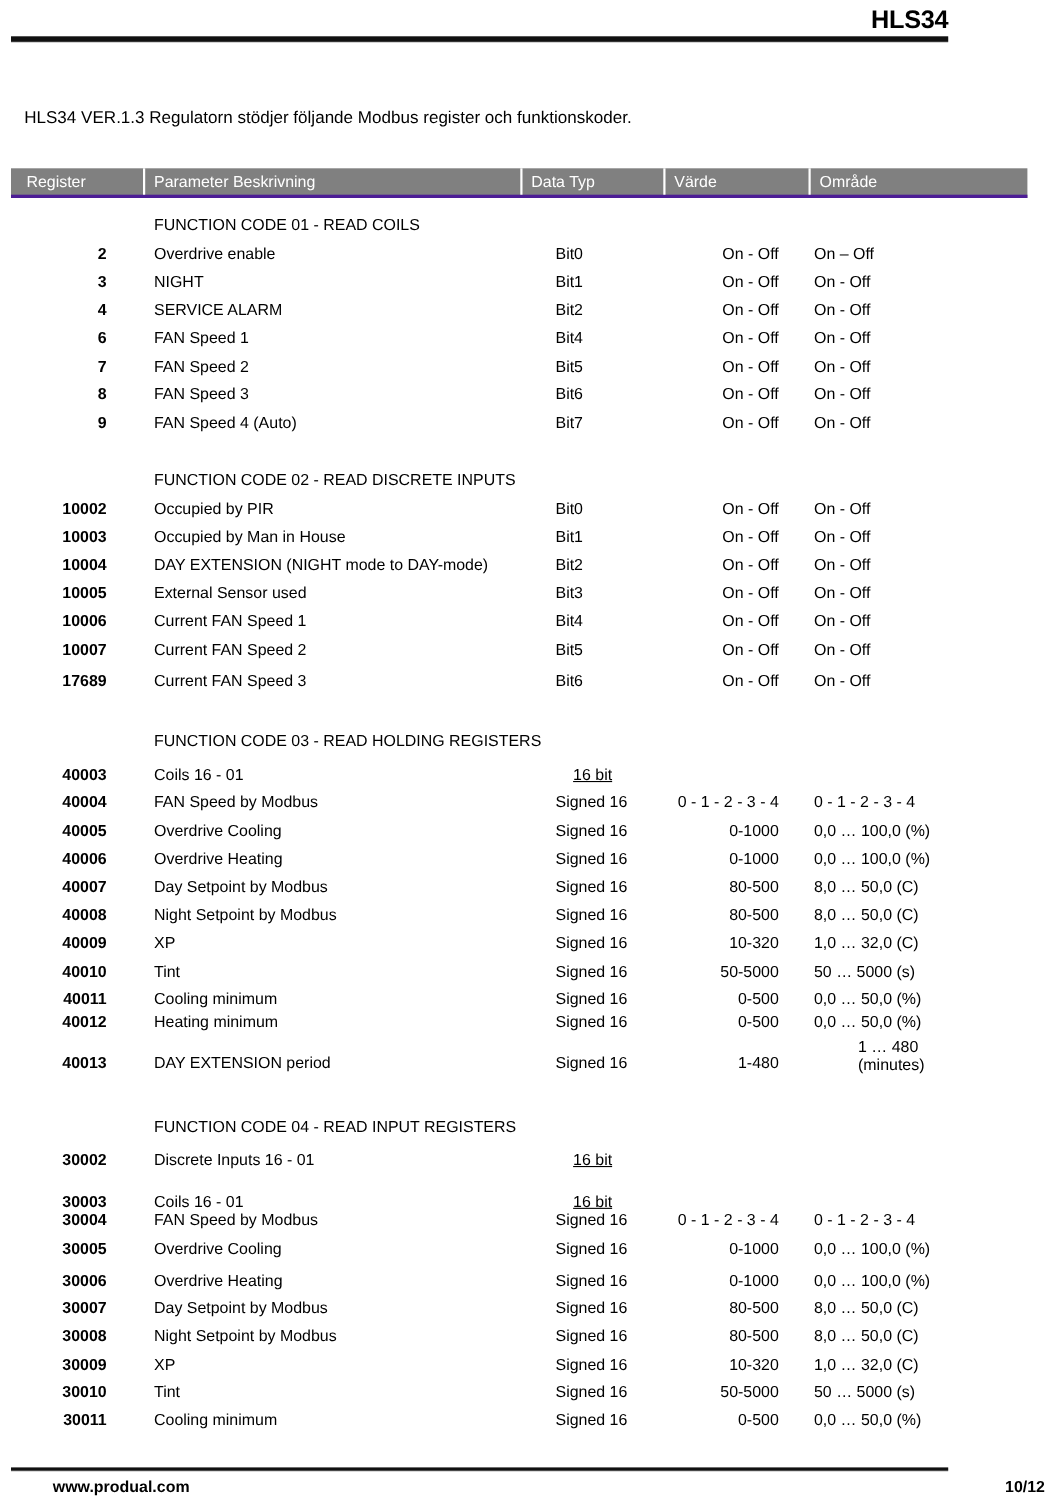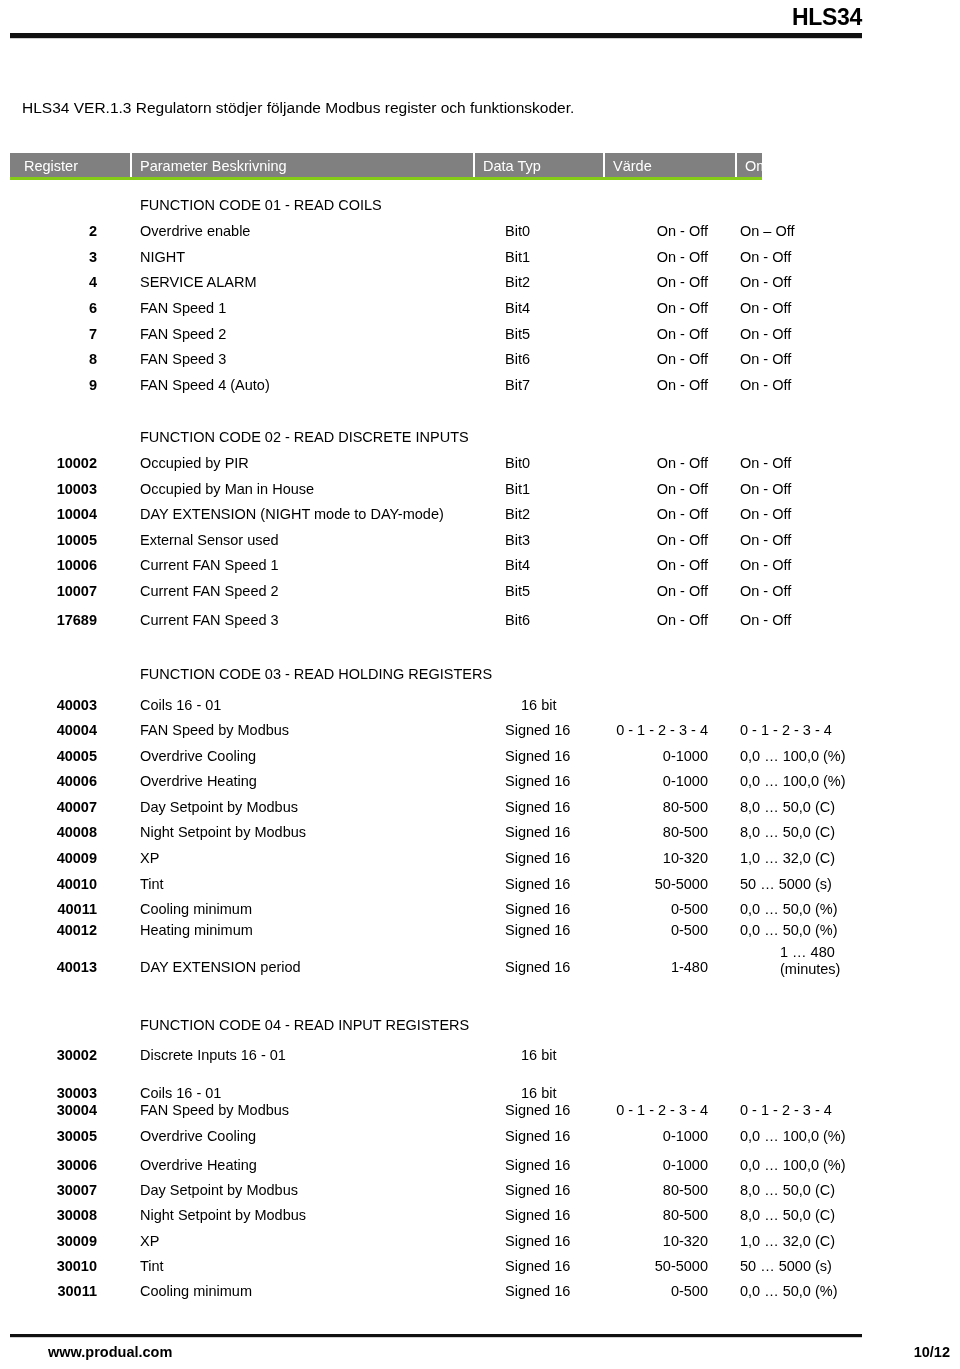--- a/index.html
+++ b/index.html
@@ -51,24 +51,24 @@
     font-size: 15.5px;
     line-height: 20px;
     white-space: nowrap;
   }
 
   
   #table-head {
     position: absolute;
     left: 10px;
     top: 153px;
-    width: 752px;
+    width: 924px;
     height: 27px;
     background: #808080;
-    border-bottom: 3px solid #84cc16;
+    border-bottom: 3px solid #4c1d95;
     box-sizing: border-box;
   }
   #table-head .hcell {
     position: absolute;
     top: 4px;
     color: #ffffff;
     font-size: 14.5px;
     line-height: 18px;
     white-space: nowrap;
   }
@@ -104,21 +104,21 @@
     text-align: left;
     white-space: nowrap;
   }
   .c-type {
     position: absolute;
     left: 505px;
     width: 120px;
     text-align: left;
     white-space: nowrap;
   }
-  .c-type.indent { left: 521px; }
+  .c-type.indent { left: 521px; text-decoration: underline; }
   .c-value {
     position: absolute;
     left: 560px;
     width: 148px;
     text-align: right;
     white-space: nowrap;
   }
   .c-range {
     position: absolute;
     left: 740px;

